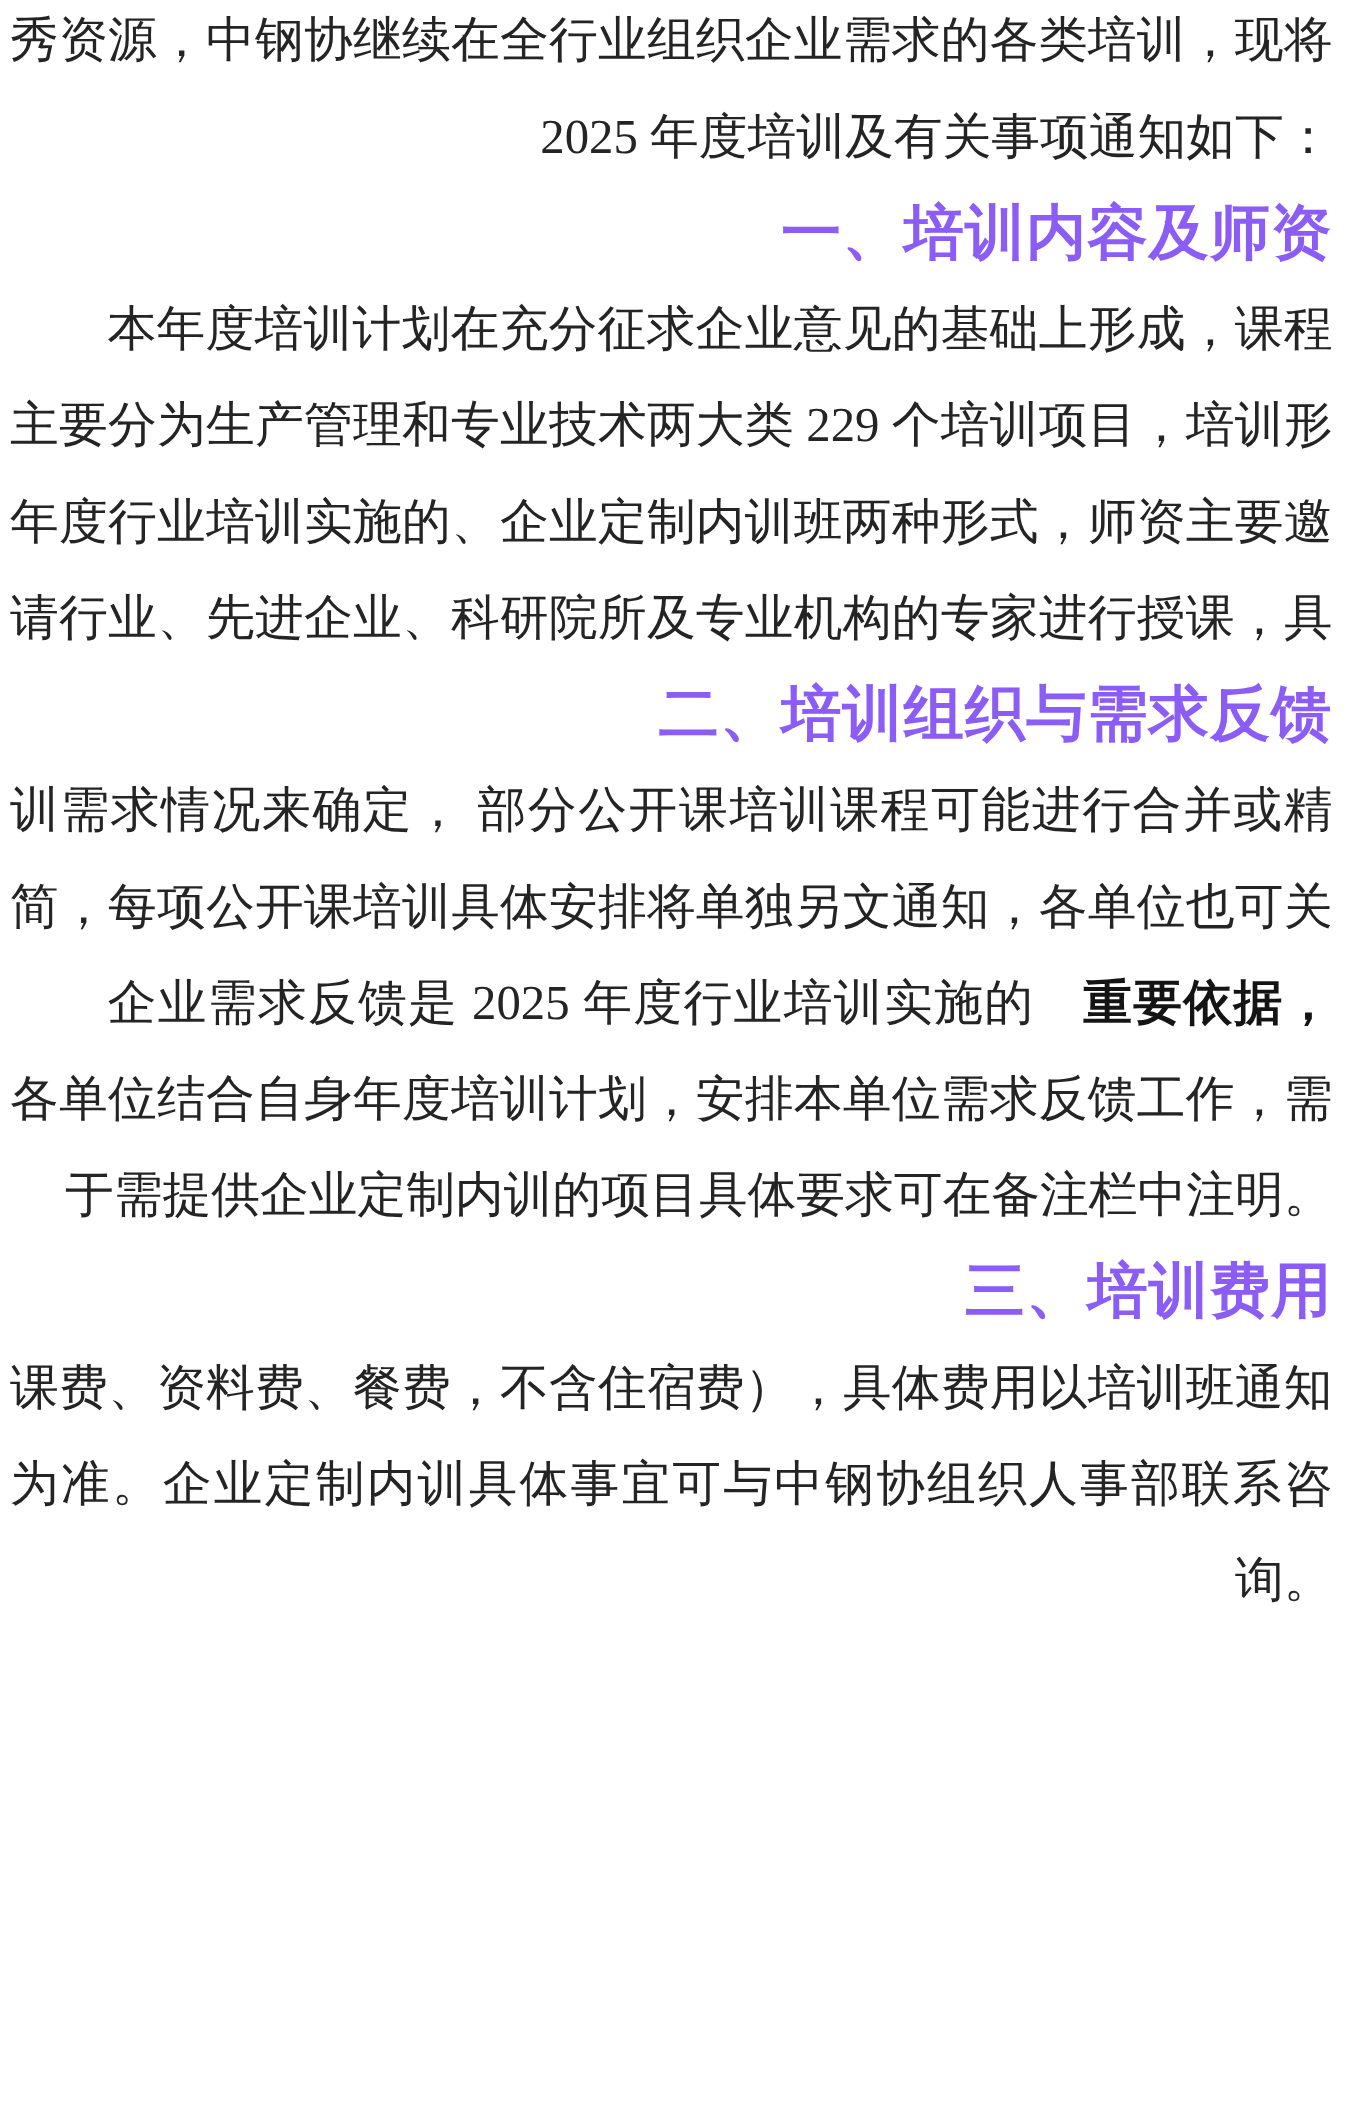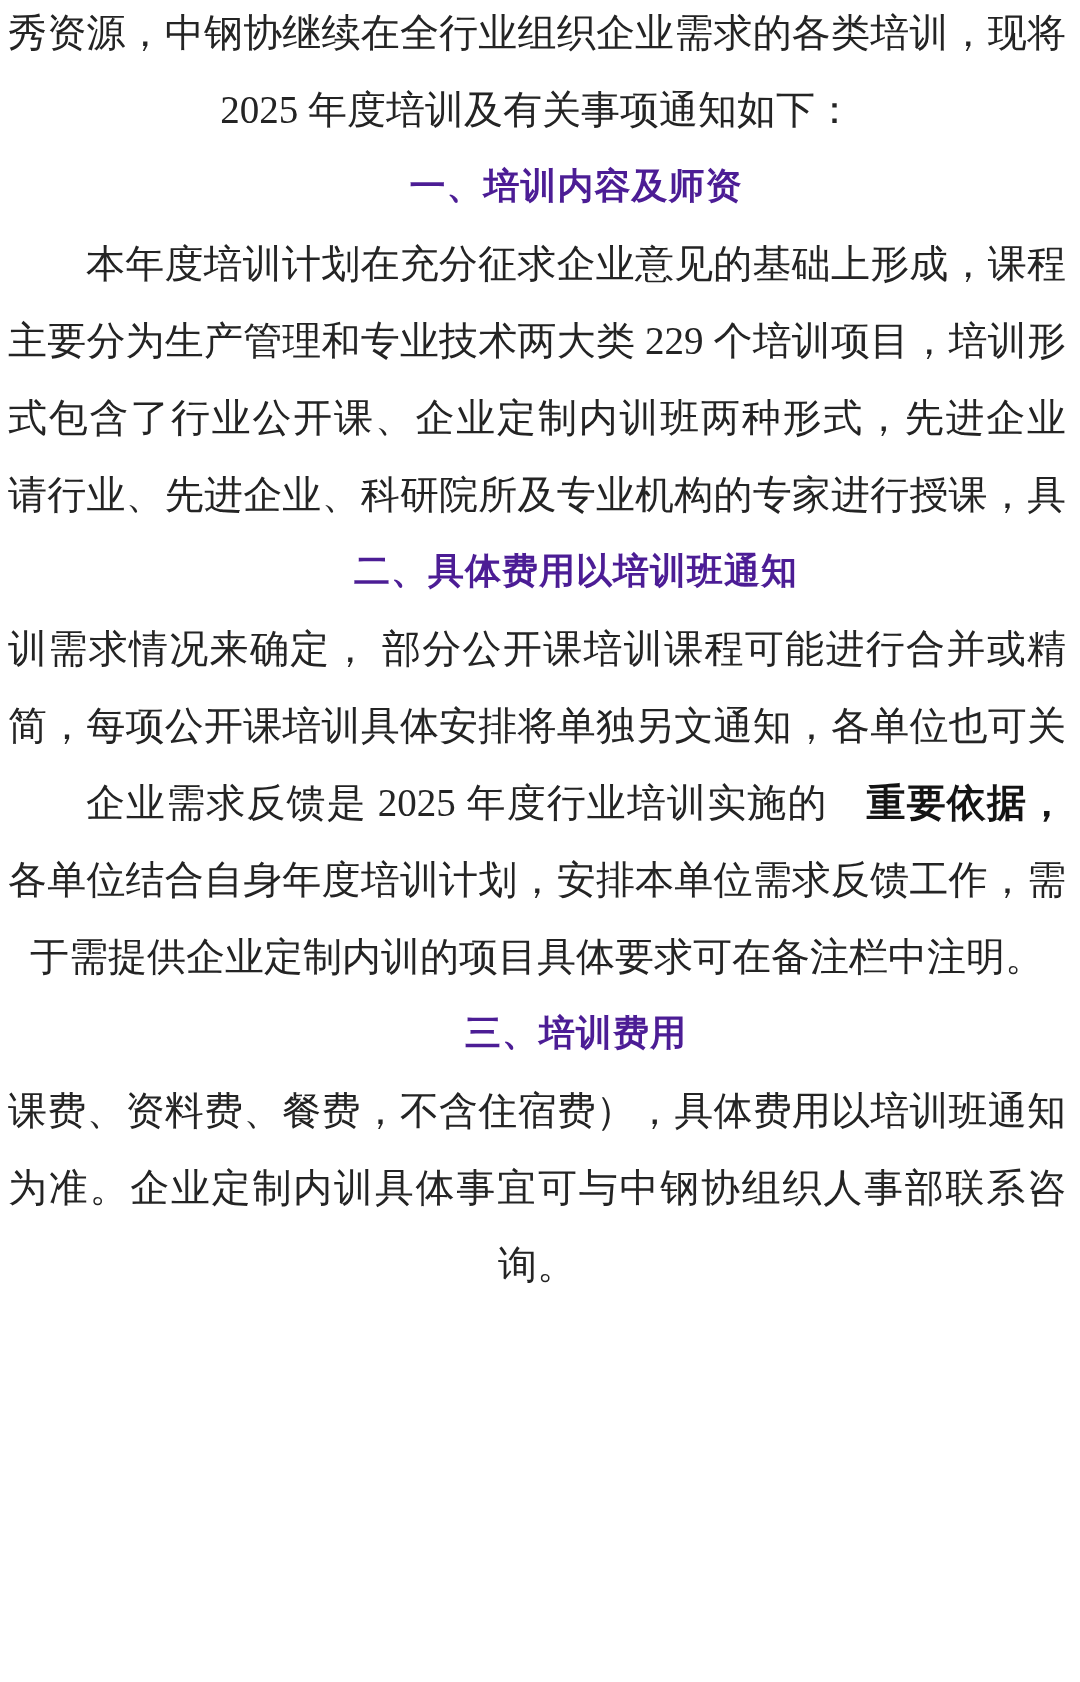--- a/index.html
+++ b/index.html
@@ -19,58 +19,58 @@
     margin-top: -6px;
     color: #242424;
   }
   .line {
     height: 77px;
     line-height: 77px;
     font-family: "Liberation Serif", "DejaVu Serif", serif;
     font-size: 39px;
     overflow: hidden;
     white-space: normal;
-    text-align: center;
+    text-align: right;
   }
   .justify {
     text-align: justify;
     text-align-last: justify;
   }
   .indent {
     padding-left: 78px;
   }
   .heading {
     font-family: Liberation Serif, serif;
     font-weight: 700;
-    font-size: 36px;
-    color: #4c1d95;
+    font-size: 48px;
+    color: #8b5cf6;
     letter-spacing: 1px;
   }
   .strong {
     font-weight: 700;
     color: #141414;
     margin-left: 39px;
   }
 </style>
 </head>
 <body>
 
 <div class="doc">
 
   <div class="line justify">秀资源，中钢协继续在全行业组织企业需求的各类培训，现将</div>
   <div class="line">2025 年度培训及有关事项通知如下：</div>
 
   <div class="line heading indent">一、培训内容及师资</div>
 
   <div class="line justify indent">本年度培训计划在充分征求企业意见的基础上形成，课程</div>
   <div class="line justify">主要分为生产管理和专业技术两大类 229 个培训项目，培训形</div>
-  <div class="line justify">式包含了行业公开课、企业定制内训班两种形式，先进企业</div>
+  <div class="line justify">年度行业培训实施的、企业定制内训班两种形式，师资主要邀</div>
   <div class="line justify">请行业、先进企业、科研院所及专业机构的专家进行授课，具</div>
 
-  <div class="line heading indent">二、具体费用以培训班通知</div>
+  <div class="line heading indent">二、培训组织与需求反馈</div>
 
   <div class="line justify">训需求情况来确定， 部分公开课培训课程可能进行合并或精</div>
   <div class="line justify">简，每项公开课培训具体安排将单独另文通知，各单位也可关</div>
 
   <div class="line justify indent">
     <span>企业需求反馈是 2025 年度行业培训实施的</span><span class="strong">重要依据，</span><span>请</span>
   </div>
   <div class="line justify">各单位结合自身年度培训计划，安排本单位需求反馈工作，需</div>
   <div class="line">于需提供企业定制内训的项目具体要求可在备注栏中注明。</div>
 

